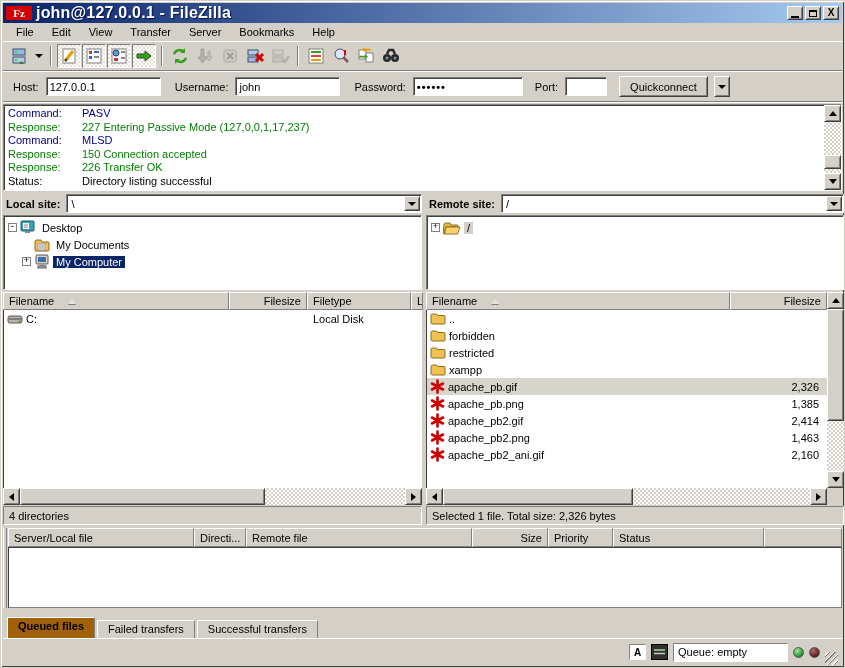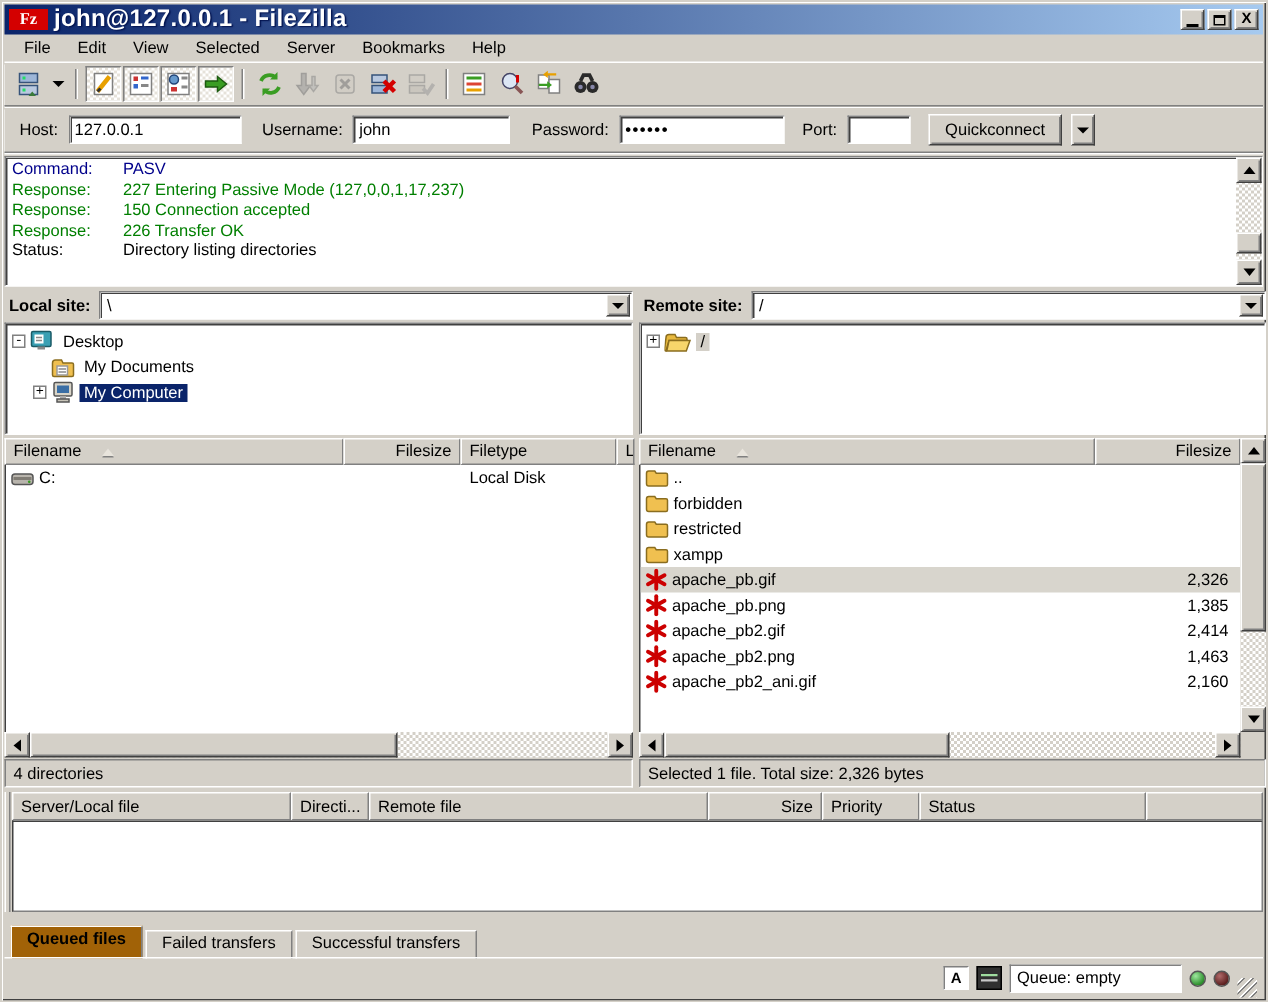--- a/index.html
+++ b/index.html
@@ -139,21 +139,21 @@
       </div>
     <div class="wbtn raised2">
         <div class="glyph-close">X</div>
       </div>
   </div>
 
   <div id="menubar">
     <span class="menu-item">File</span>
     <span class="menu-item">Edit</span>
     <span class="menu-item">View</span>
-    <span class="menu-item">Selected</span>
+    <span class="menu-item">Transfer</span>
     <span class="menu-item">Server</span>
     <span class="menu-item">Bookmarks</span>
     <span class="menu-item">Help</span>
   </div>
 
   <div id="toolbar">
     <div class="tbtn">
       <svg class="icon" width="20" height="20">
           <rect x="4" y="3" width="12" height="6" fill="#9db6d8" stroke="#36537a"></rect>
           <rect x="4" y="11" width="12" height="6" fill="#b9c9e0" stroke="#36537a"></rect>
@@ -279,23 +279,24 @@
     <input id="port-input" class="field" value="" style="">
     <button id="quick-btn" class="raised2" style="margin-left:6px">Quickconnect</button>
     <div id="quick-drop" class="raised2">
         <div class="tri-down-s"></div>
       </div>
   </div>
 
   <div id="log">
     <div class="log-command"><span class="log-label">Command:</span><span>PASV</span></div>
     <div class="log-response"><span class="log-label">Response:</span><span>227 Entering Passive Mode (127,0,0,1,17,237)</span></div>
+    <div class="log-command"><span class="log-label">Command:</span><span>MLSD</span></div>
     <div class="log-response"><span class="log-label">Response:</span><span>150 Connection accepted</span></div>
     <div class="log-response"><span class="log-label">Response:</span><span>226 Transfer OK</span></div>
-    <div class="log-status"><span class="log-label">Status:</span><span>Directory listing directories</span></div>
+    <div class="log-status"><span class="log-label">Status:</span><span>Directory listing successful</span></div>
   </div>
   <div id="log-vscroll">
     <div class="sbtn raised2" style="position:absolute;top:0">
         <div class="tri-up"></div>
       </div>
     <div class="raised2" style="position:absolute;top:50px;height:14px;width:17px"></div>
     <div class="sbtn raised2" style="position:absolute;bottom:0">
         <div class="tri-down"></div>
       </div>
   </div>

